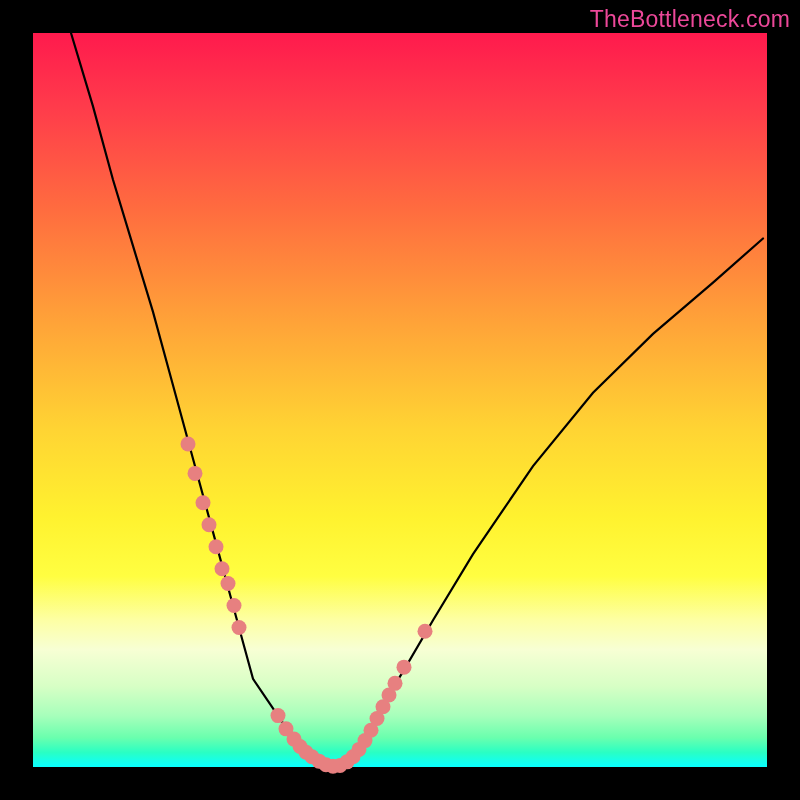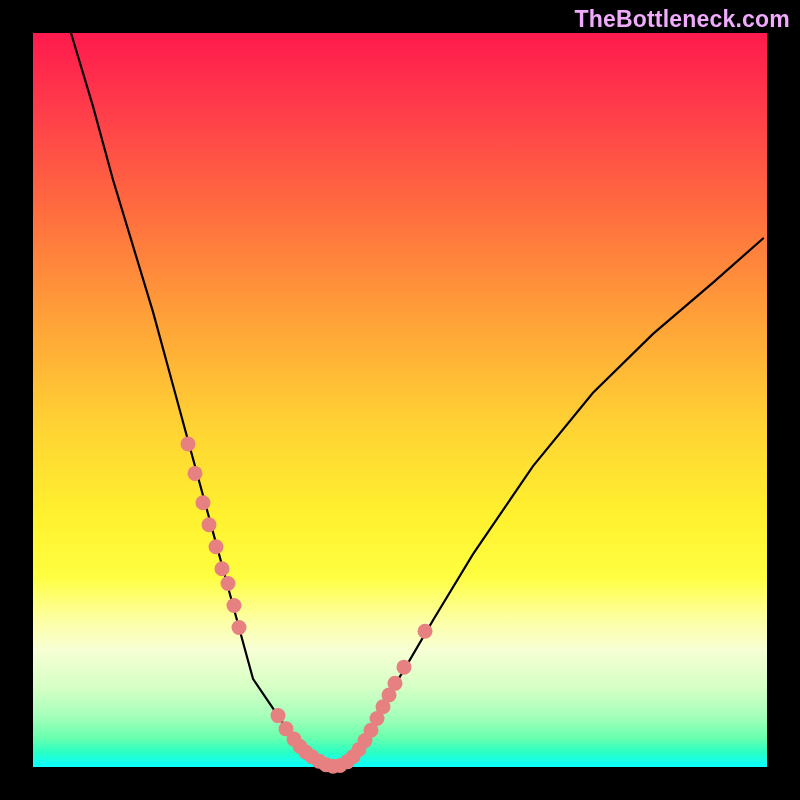--- a/index.html
+++ b/index.html
@@ -41,23 +41,23 @@
       #6affae 96%,
       #2affc3 98%,
       #19ffe4 99%,
       #0affff 100%
     );
   }
   .watermark {
     position: absolute;
     top: 6px;
     right: 10px;
-    color: #f0abfc;
+    color: #ec4899;
     font-size: 23px;
-    font-weight: 700;
+    font-weight: 400;
     letter-spacing: 0.2px;
     user-select: none;
   }
   svg.curves {
     position: absolute;
     top: 33px;
     left: 33px;
     width: 734px;
     height: 734px;
     overflow: visible;

